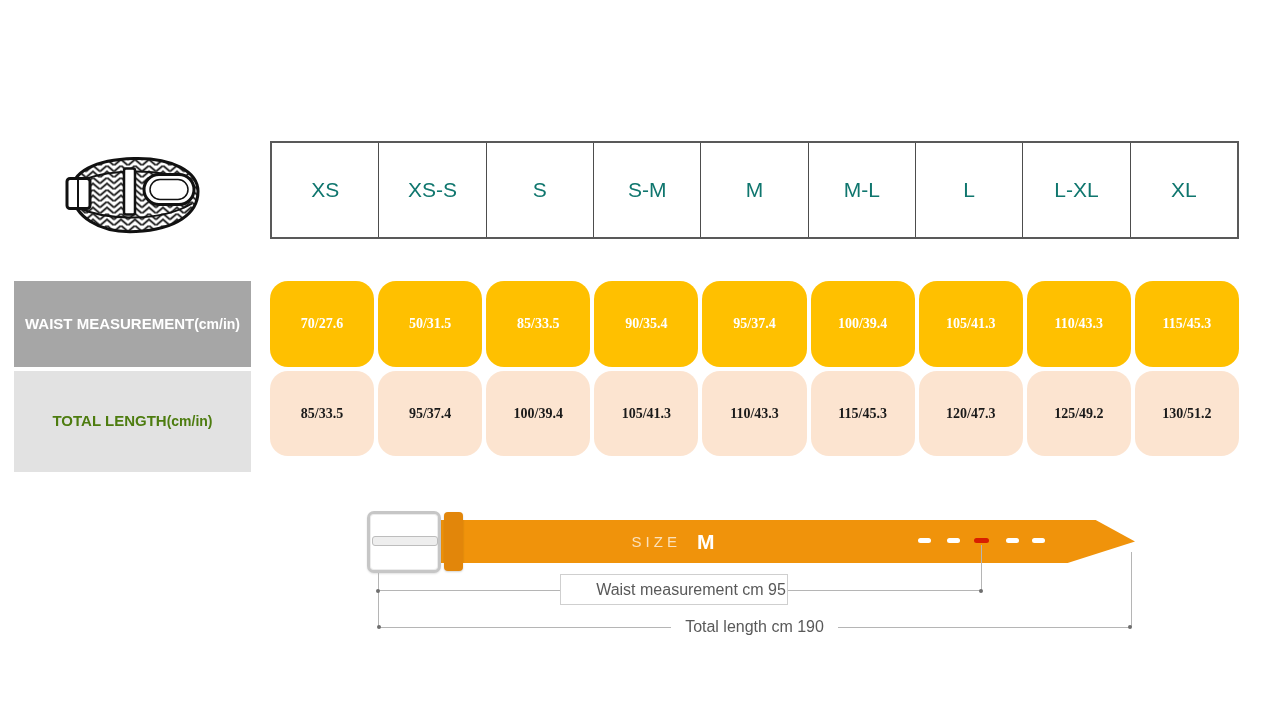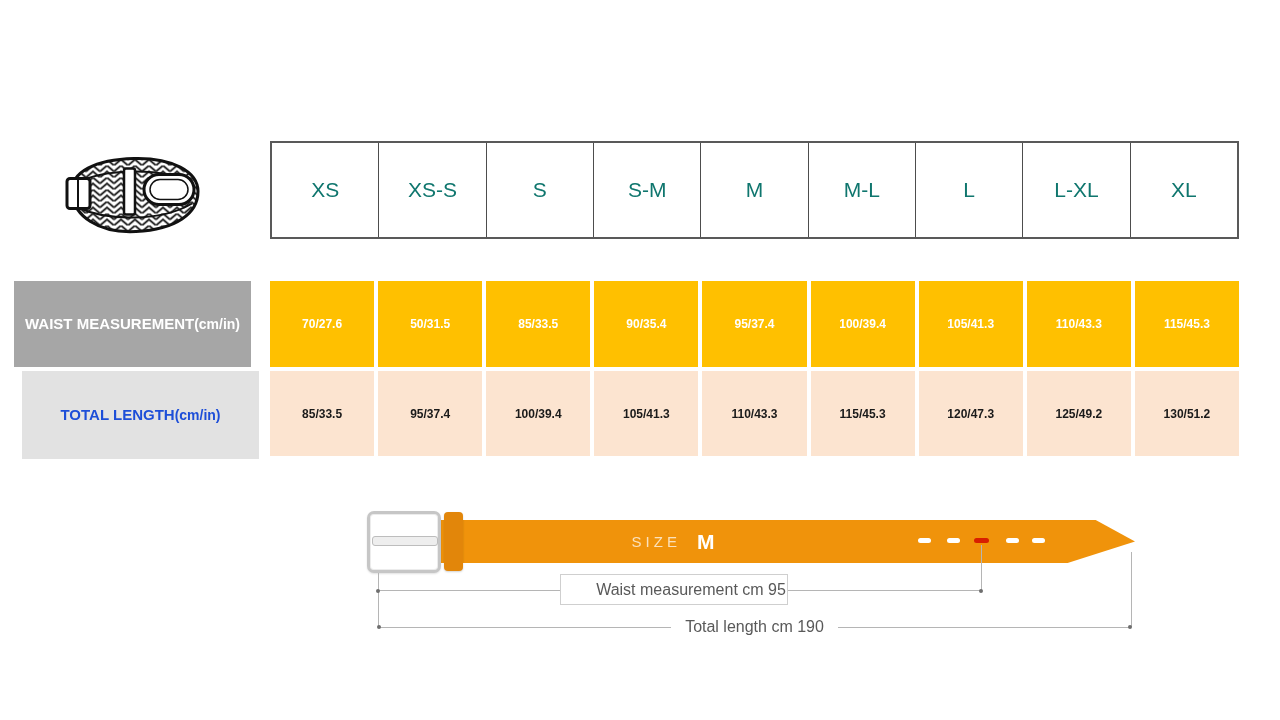--- a/index.html
+++ b/index.html
@@ -13,25 +13,25 @@
                font-size:21px;color:#0f766e;border-left:1px solid #4d4d4d;box-sizing:border-box;}
   .size-header .hcell:first-child{border-left:none;}
 
   
   .row-label{position:absolute;left:14px;width:237px;display:flex;flex-direction:row;
              align-items:center;justify-content:center;font-weight:bold;line-height:1.35;
              text-align:center;box-sizing:border-box;}
   .row-label .lbl{font-size:15px;}
   .row-label .unit{font-size:14px;}
   .label-waist{top:281px;height:86px;background:#a6a6a6;color:#ffffff;}
-  .label-length{top:371px;height:88px;background:#e2e2e2;color:#1d4ed8;margin-left:8px;}
+  .label-length{top:371px;height:101px;background:#e2e2e2;color:#4d7c0f;}
 
   .cells{position:absolute;left:270px;width:969px;display:flex;gap:4px;}
   .cells .cell{flex:1;display:flex;align-items:center;justify-content:center;
-               font-family:Liberation Sans, sans-serif;font-weight:bold;font-size:12px;}
+               font-family:Liberation Serif, serif;font-weight:bold;font-size:14px;border-radius:18px;}
   .cells-waist{top:281px;height:86px;}
   .cells-waist .cell{background:#ffc000;color:#ffffff;}
   .cells-length{top:371px;height:85px;}
   .cells-length .cell{background:#fce4d0;color:#1a1a1a;}
 
   
   .belt-illustration{position:absolute;left:58px;top:140px;width:150px;height:108px;}
 
   
   .buckle{position:absolute;left:367px;top:511px;width:74px;height:62px;background:#ffffff;

